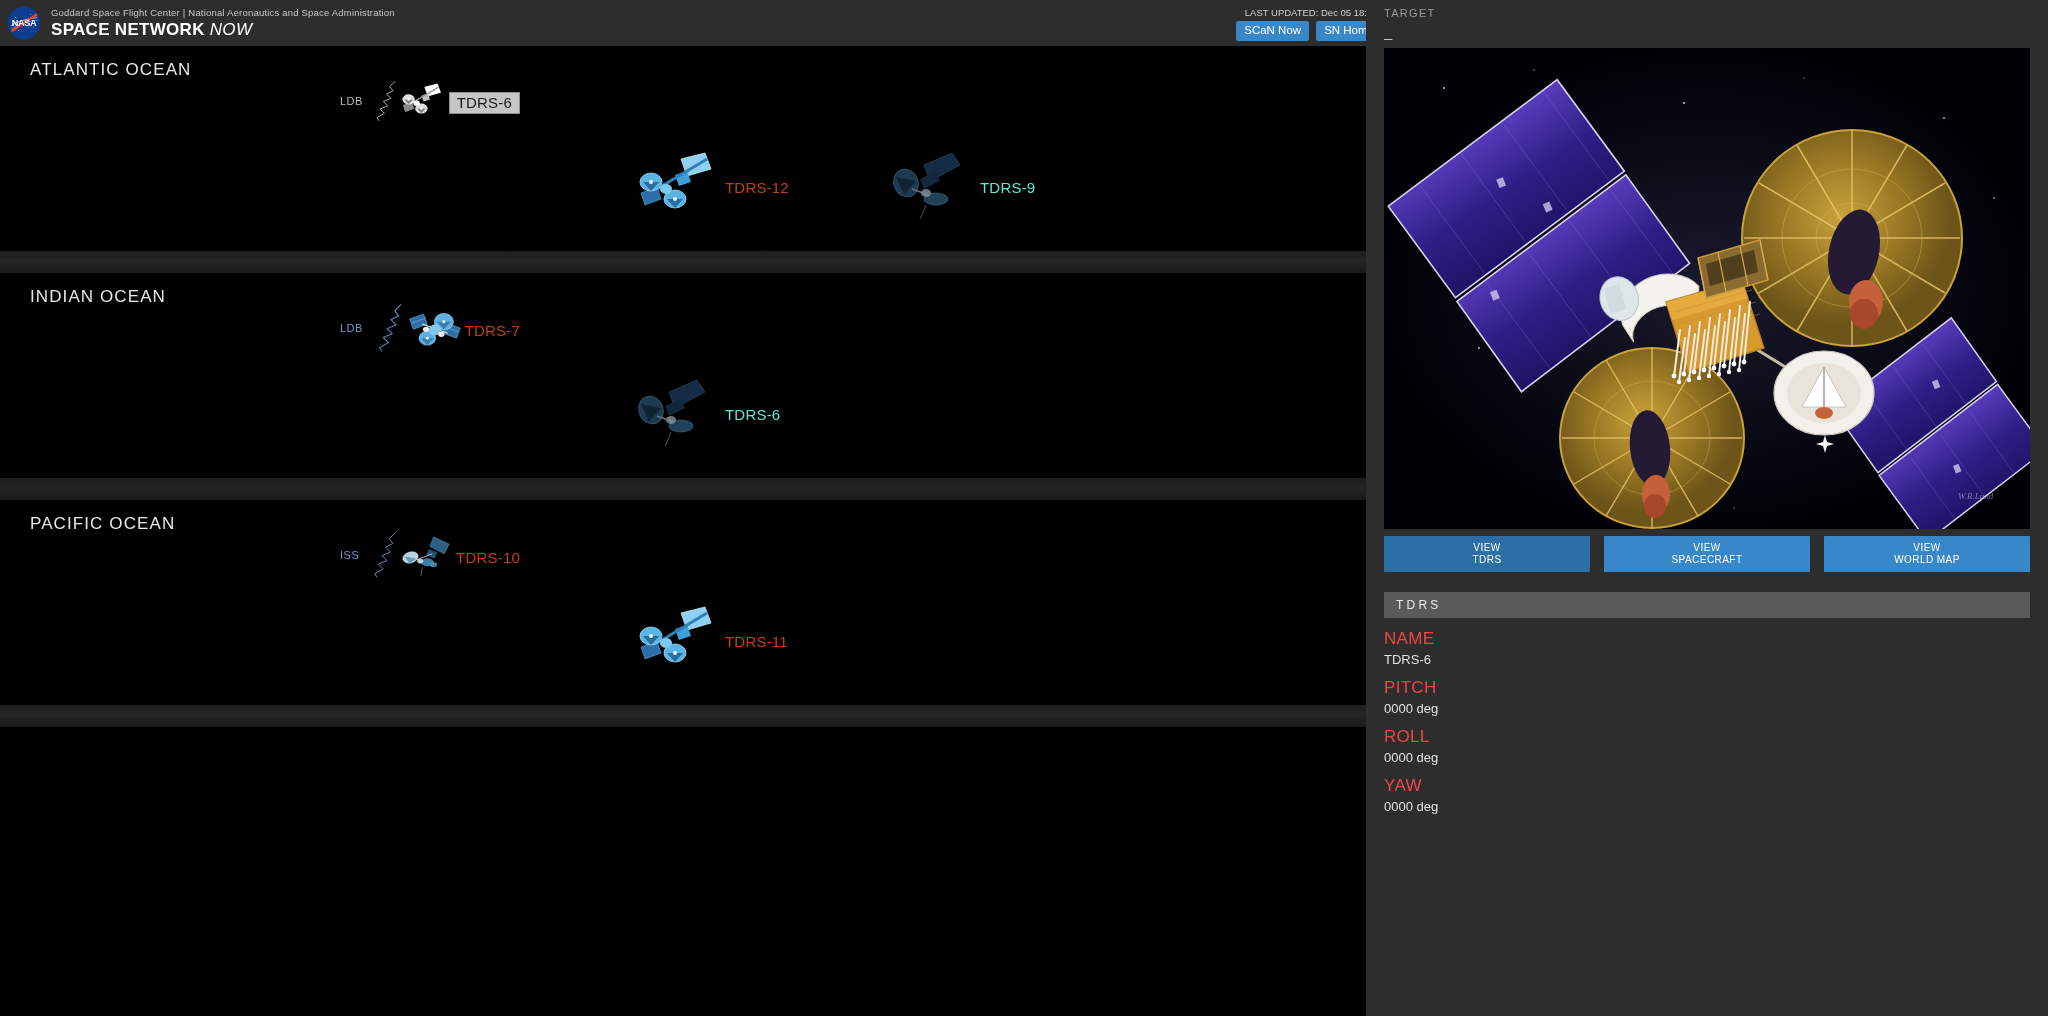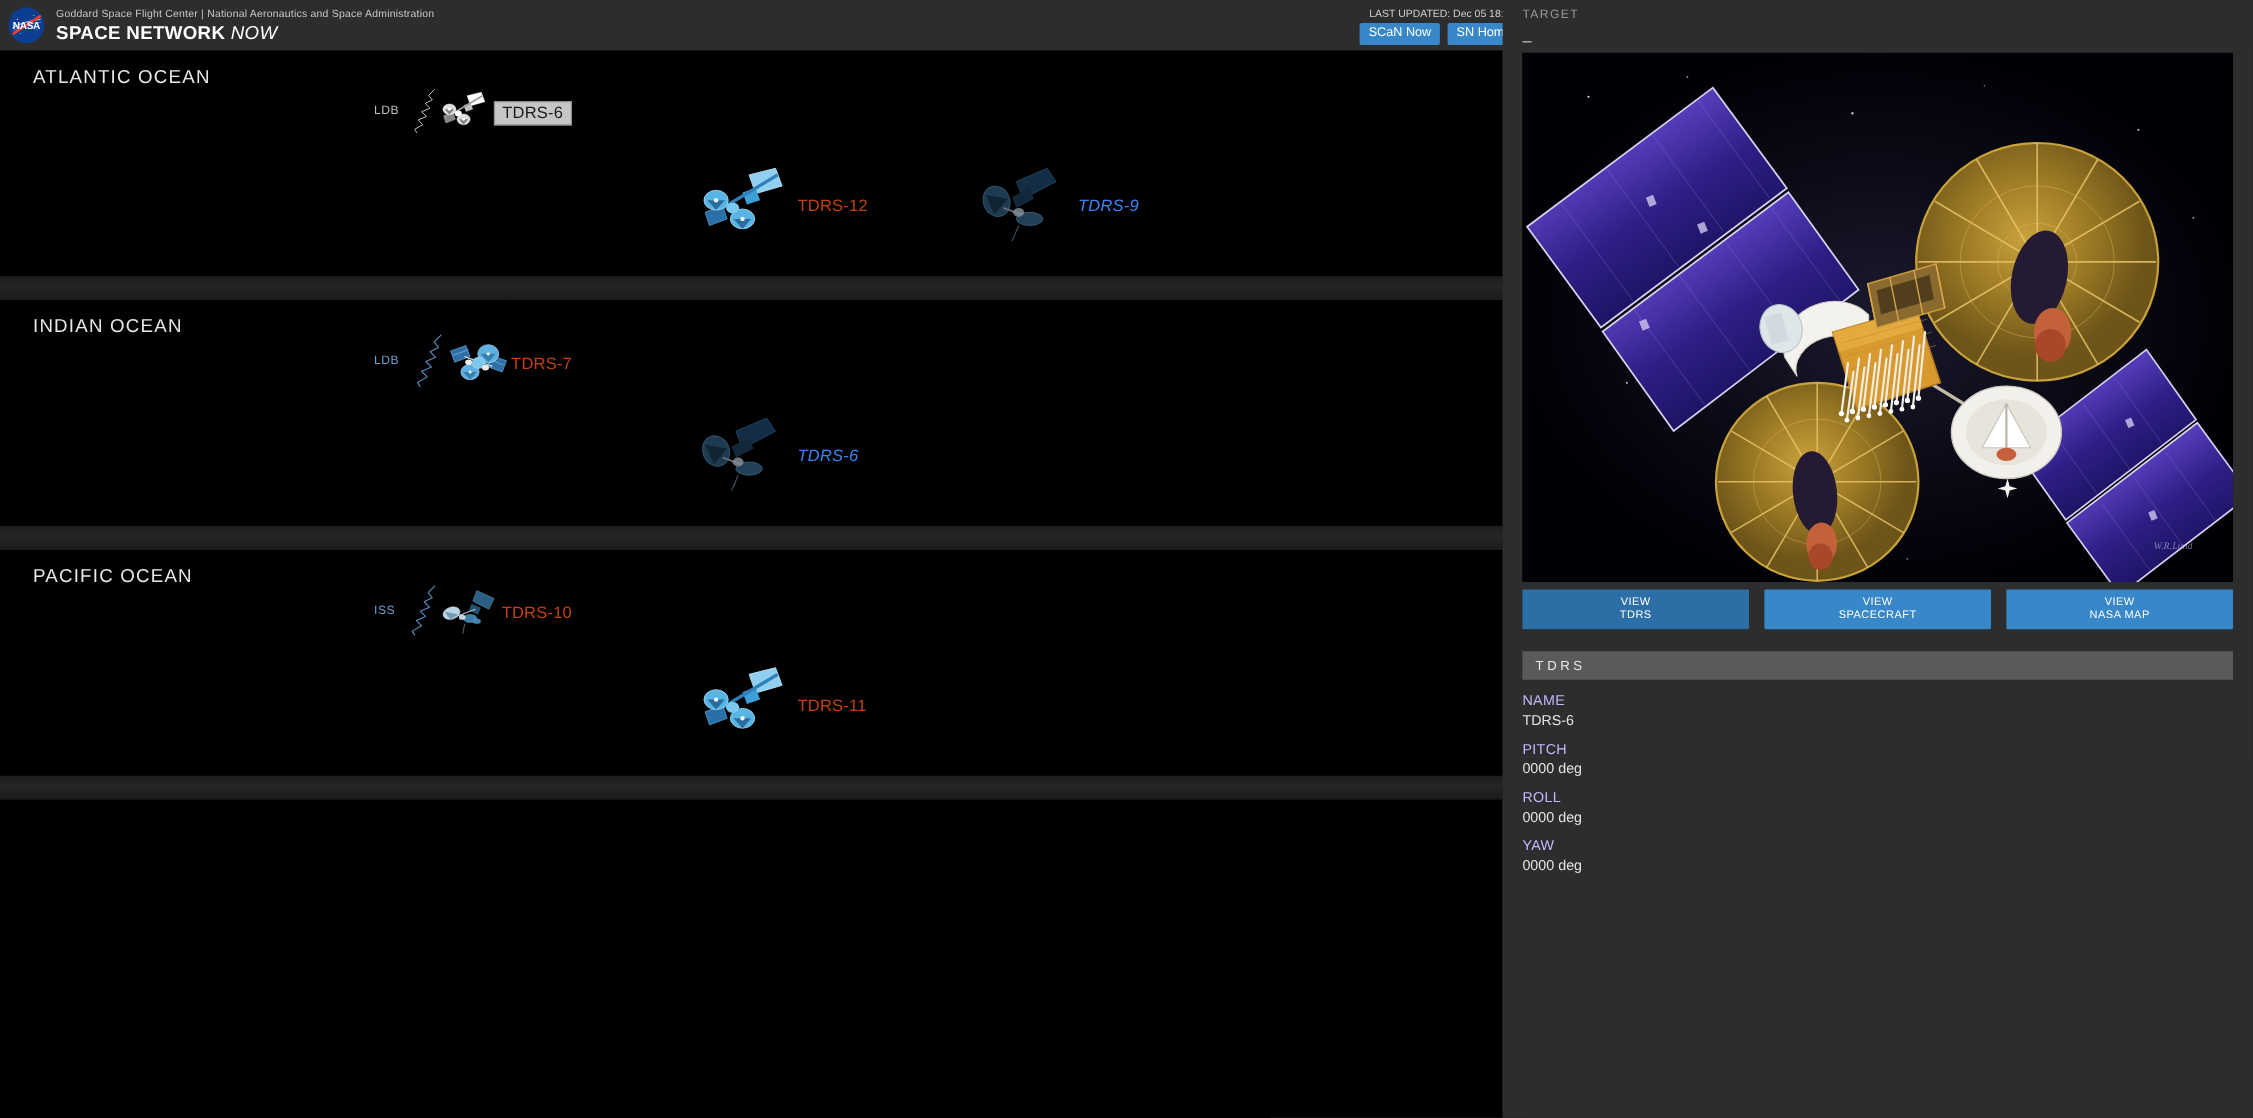--- a/index.html
+++ b/index.html
@@ -85,21 +85,21 @@
     letter-spacing: .2px; white-space: nowrap;
   }
   .sat.selected .sat-name {
     color: #1a1a1a; background: #c6c6c6;
     padding: 1px 7px 2px; border: 1px solid #8e8e8e;
   }
   .sat.selected .link-label { color: #bdbdbd; }
   .sat-art { display: block; }
   .sat.selected .sat-art { filter: grayscale(1) brightness(1.35); }
   .sat.dim .sat-art { filter: brightness(.62) saturate(.9); }
-  .sat.dim .sat-name { color: #3b82f6; font-style: italic; }
+  .sat.dim .sat-name { color: #5eead4; }
 
   
   #right-pane {
     position: absolute; top: 0; right: 0;
     width: 682px; height: 1016px;
     background: #2d2d2d;
     padding: 0 18px;
   }
   #target-label {
     margin-top: 7px; font-size: 11px; color: #9a9a9a;
@@ -127,21 +127,21 @@
   .view-btn.active { background: #2b6fa6; }
   .view-btn span { font-size: 10px; letter-spacing: .45px; }
 
   #tdrs-header {
     margin-top: 20px; height: 26px; background: #5a5a5a;
     display: flex; align-items: center; padding-left: 12px;
     font-size: 12px; color: #e9e9e9; letter-spacing: 3.2px;
   }
   .field { margin-top: 11px; }
   .field-label {
-    font-size: 13px; color: #c4b5fd; letter-spacing: .3px;
+    font-size: 17px; color: #ef4444; letter-spacing: .3px;
   }
   .field-value {
     font-size: 13px; color: #e2e2e2; margin-top: 3px;
   }
 </style>
 </head>
 <body>
 
 <div id="header">
   <svg id="nasa-logo" viewBox="0 0 100 100">
@@ -526,21 +526,21 @@
       <button class="view-btn active">
         <span>VIEW</span>
         <span>TDRS</span>
       </button>
       <button class="view-btn">
         <span>VIEW</span>
         <span>SPACECRAFT</span>
       </button>
       <button class="view-btn">
         <span>VIEW</span>
-        <span>NASA MAP</span>
+        <span>WORLD MAP</span>
       </button>
     </div>
 
   <div id="tdrs-header">TDRS</div>
   <div id="tdrs-fields">
       <div class="field">
         <div class="field-label">NAME</div>
         <div class="field-value">TDRS-6</div>
       </div>
       <div class="field">

